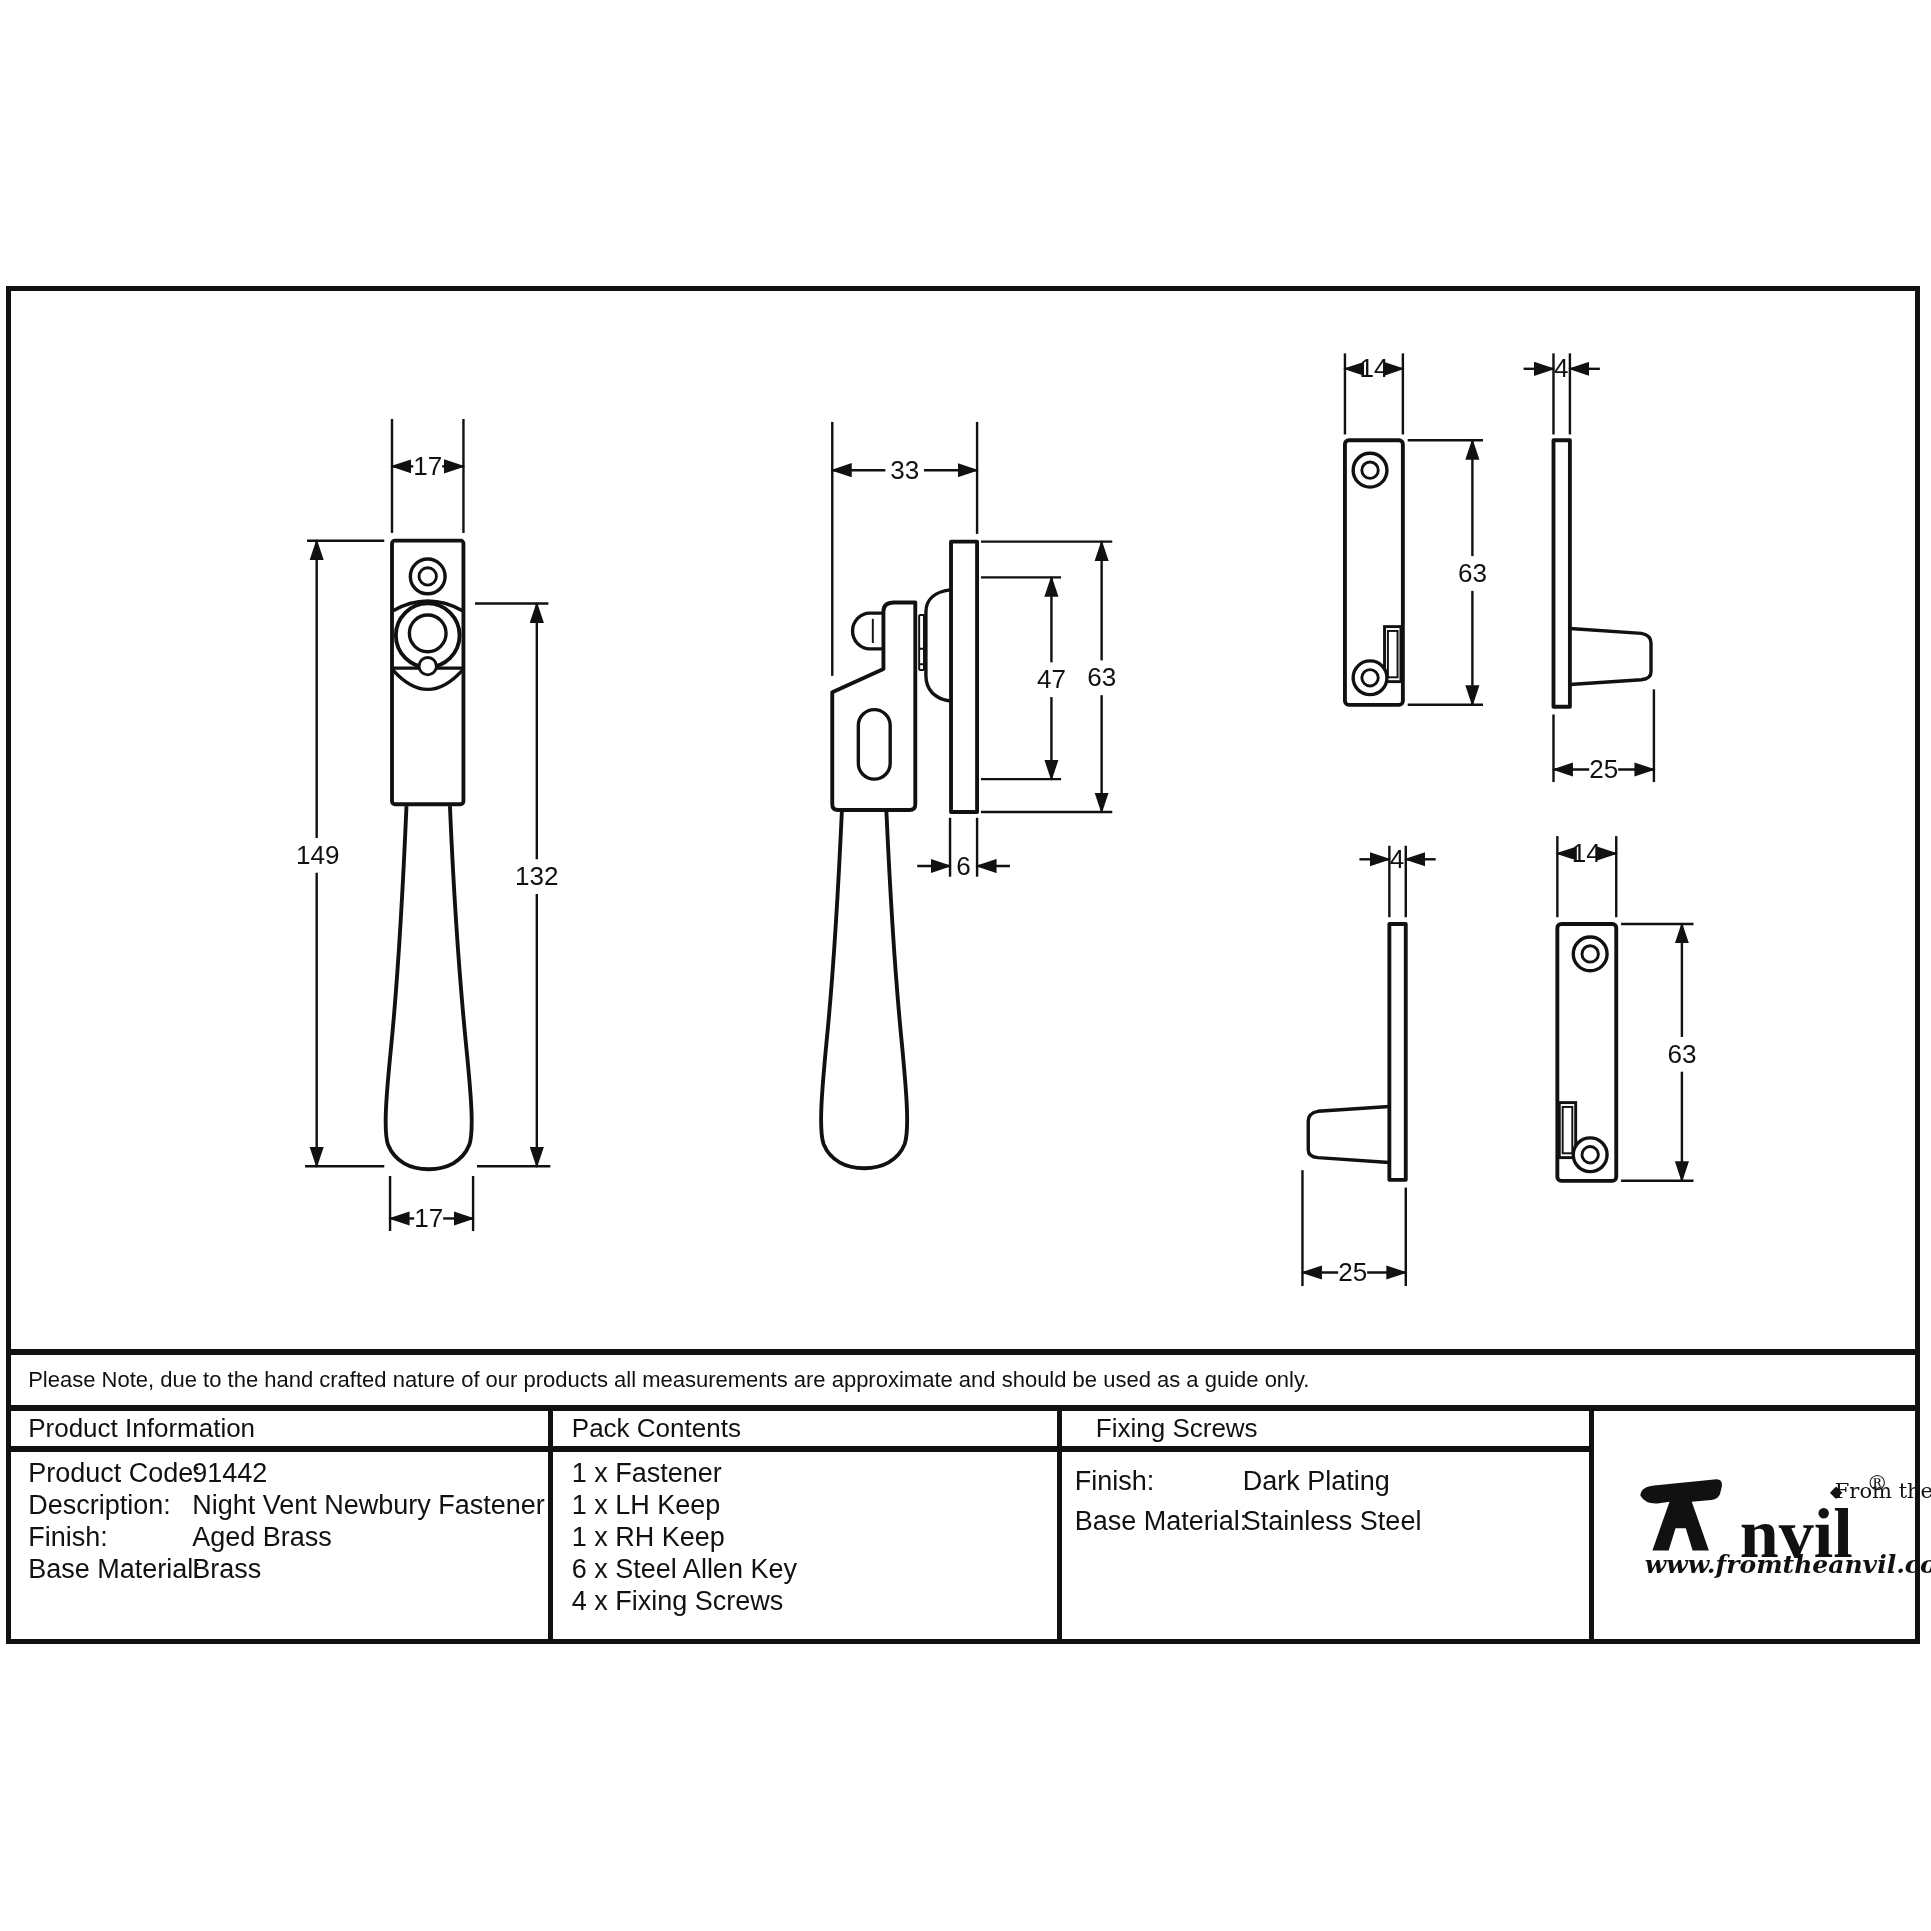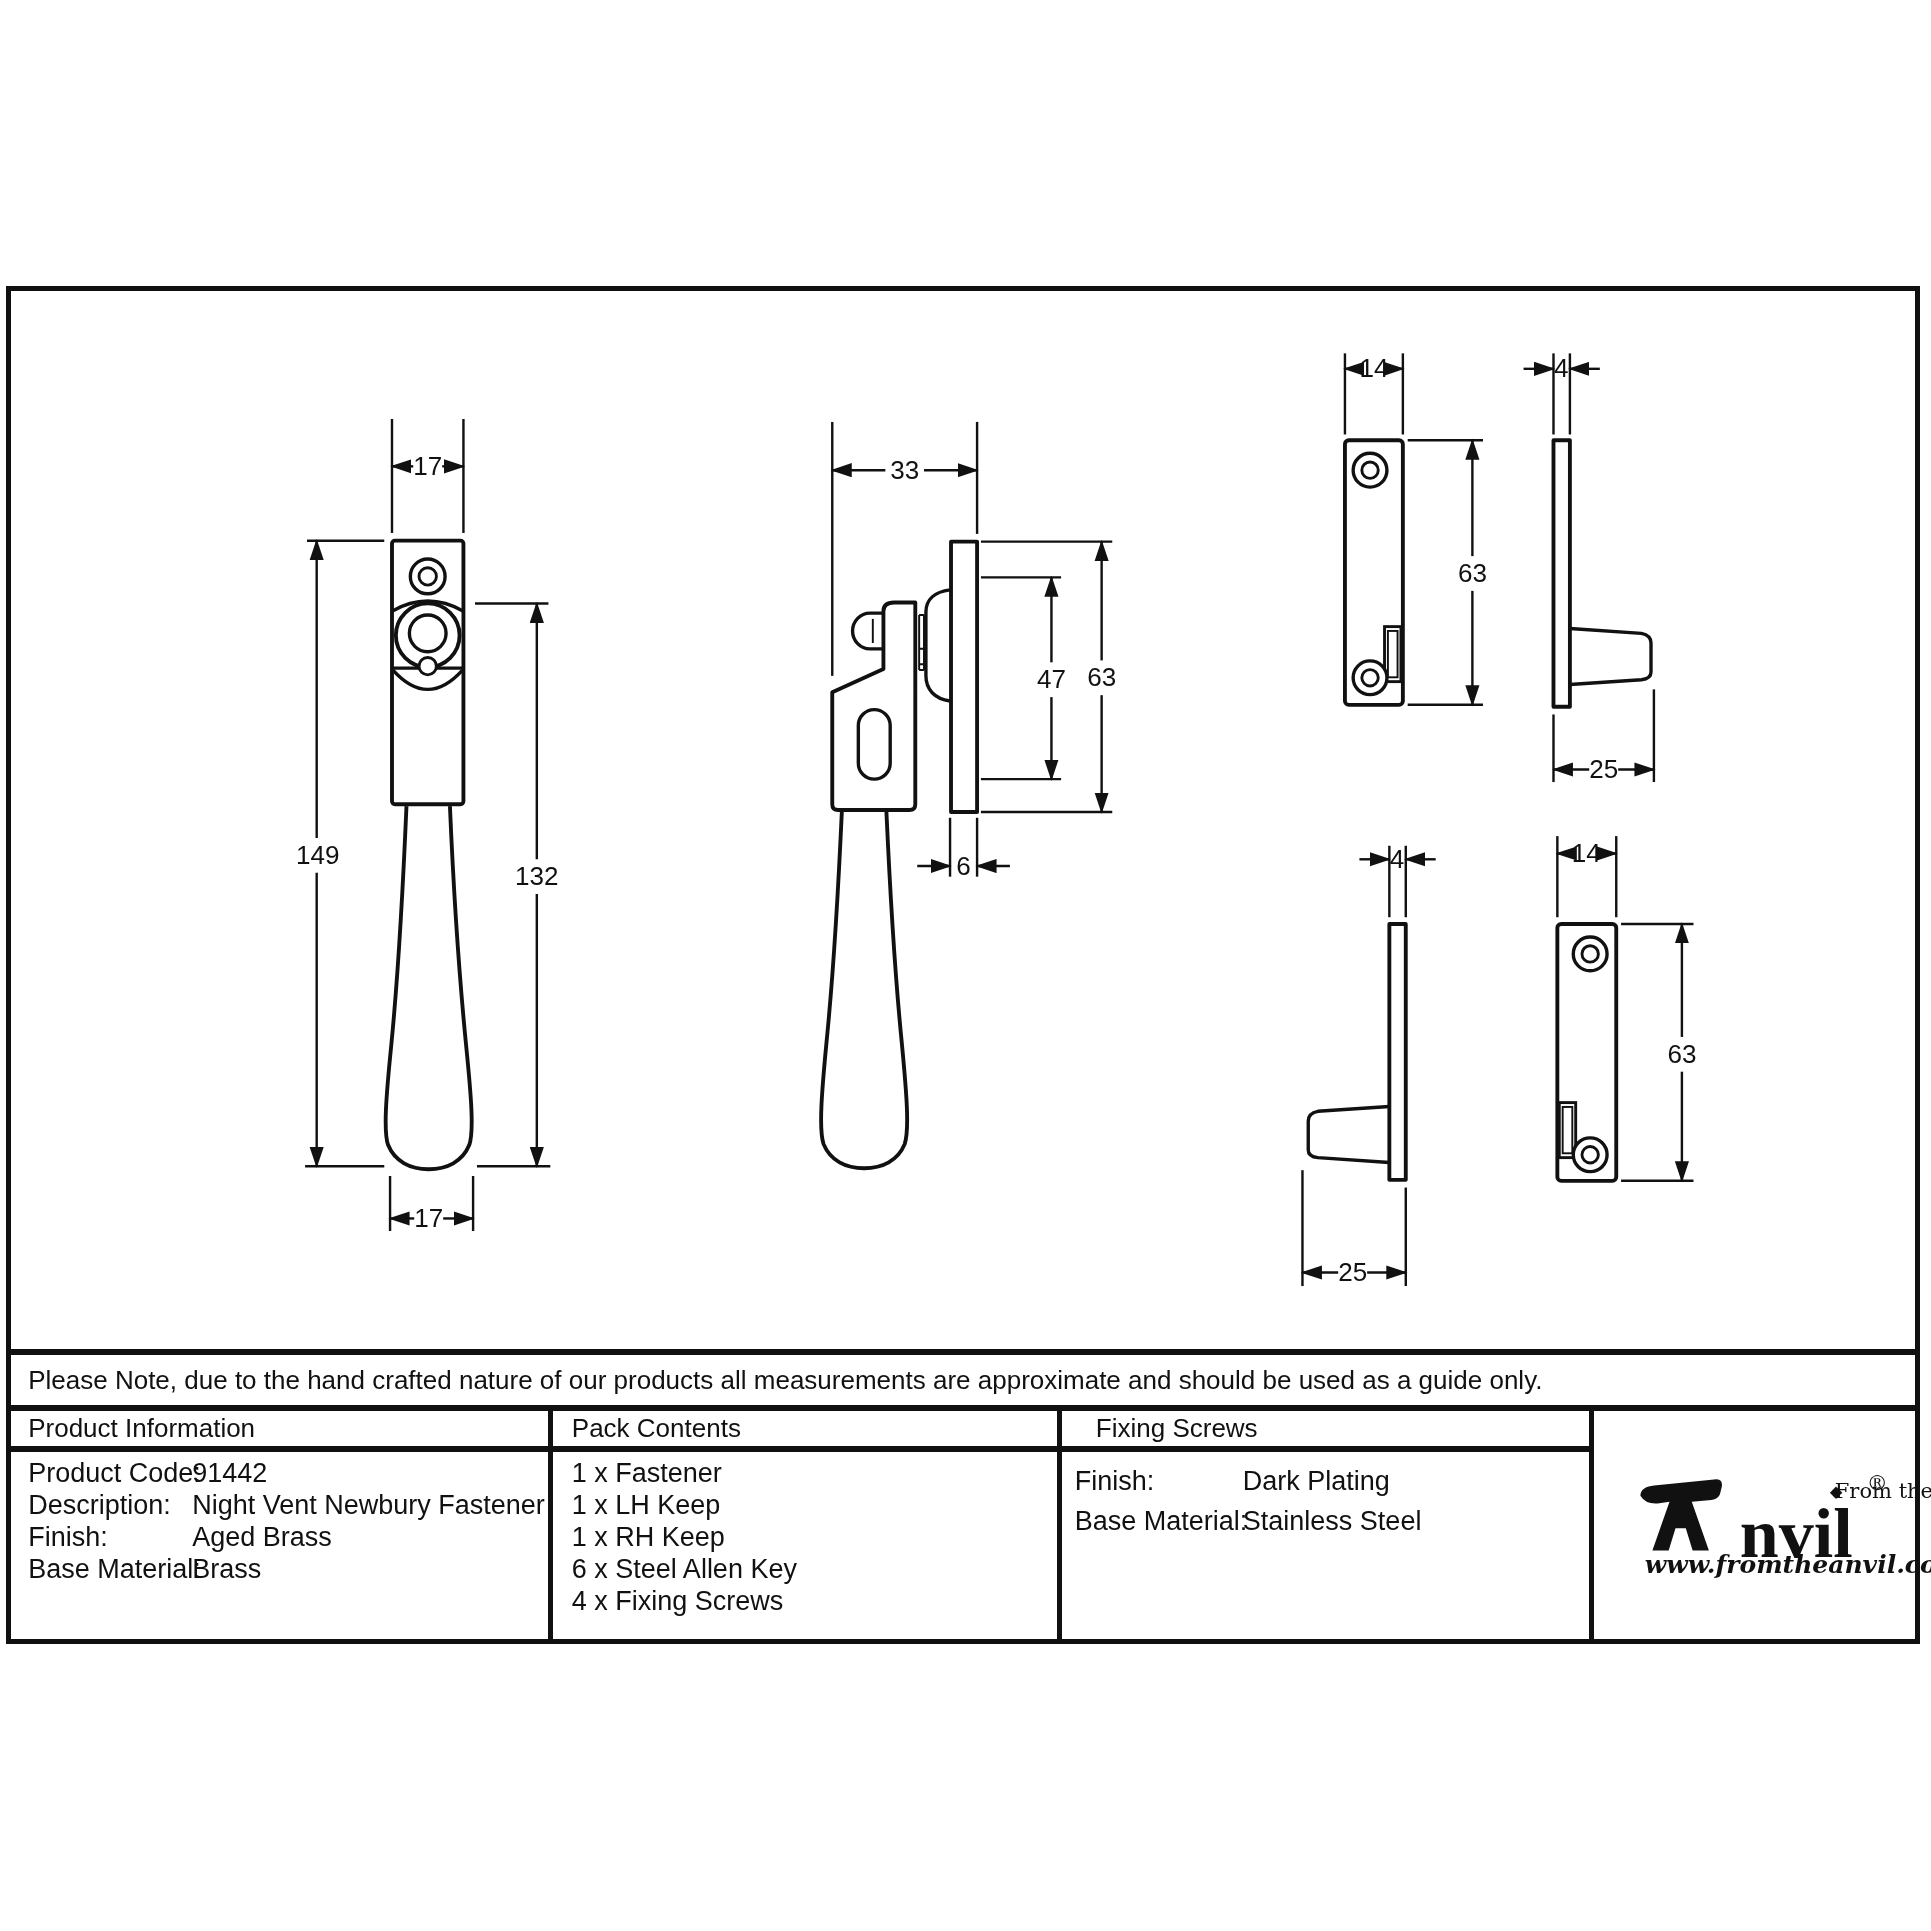--- a/index.html
+++ b/index.html
@@ -2,21 +2,21 @@
 <html><head>
 <meta charset="utf-8">
 <style>
   html,body{margin:0;padding:0;background:#fff;}
   .page{position:relative;width:1931px;height:1931px;background:#fff;color:#111;
         font-family:"Liberation Sans","DejaVu Sans",sans-serif;overflow:hidden;}
   .drawings{position:absolute;left:0;top:0;width:1931px;height:1931px;}
   .frame{position:absolute;left:5.8px;top:286px;width:1904px;height:1348px;border:5.8px solid #111;}
   .hrule{position:absolute;left:0;right:0;height:5.8px;background:#111;}
   .vrule{position:absolute;width:4.8px;background:#111;}
-  .note{position:absolute;left:17.4px;top:1064px;height:50px;line-height:50px;font-size:26px;white-space:nowrap;}
+  .note{position:absolute;left:17.4px;top:1064px;height:50px;line-height:50px;font-size:22px;white-space:nowrap;}
   .thead{position:absolute;top:1120px;height:35px;line-height:35px;font-size:26px;white-space:nowrap;}
   .col{position:absolute;font-size:27px;white-space:nowrap;}
   .col .row{display:flex;}
   .c12 .row{height:32px;line-height:32px;}
   .c3 .row{height:40px;line-height:40px;}
   .c12 .lbl{width:164px;flex:0 0 auto;}
   .c3 .lbl{width:168px;flex:0 0 auto;}
   
   .ol{fill:none;stroke:#111;stroke-width:4;stroke-linejoin:round;}
   .ol35{fill:none;stroke:#111;stroke-width:3.5;stroke-linejoin:round;}

